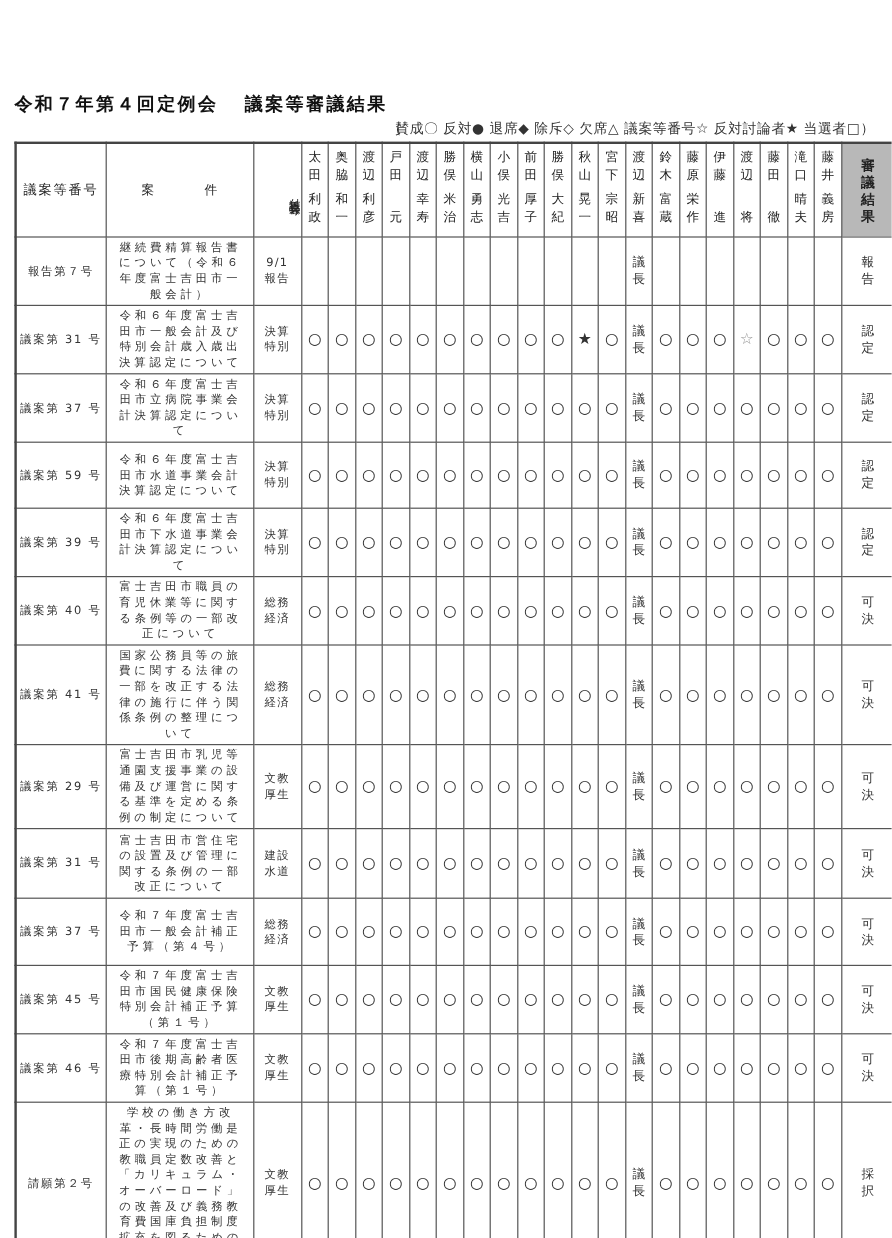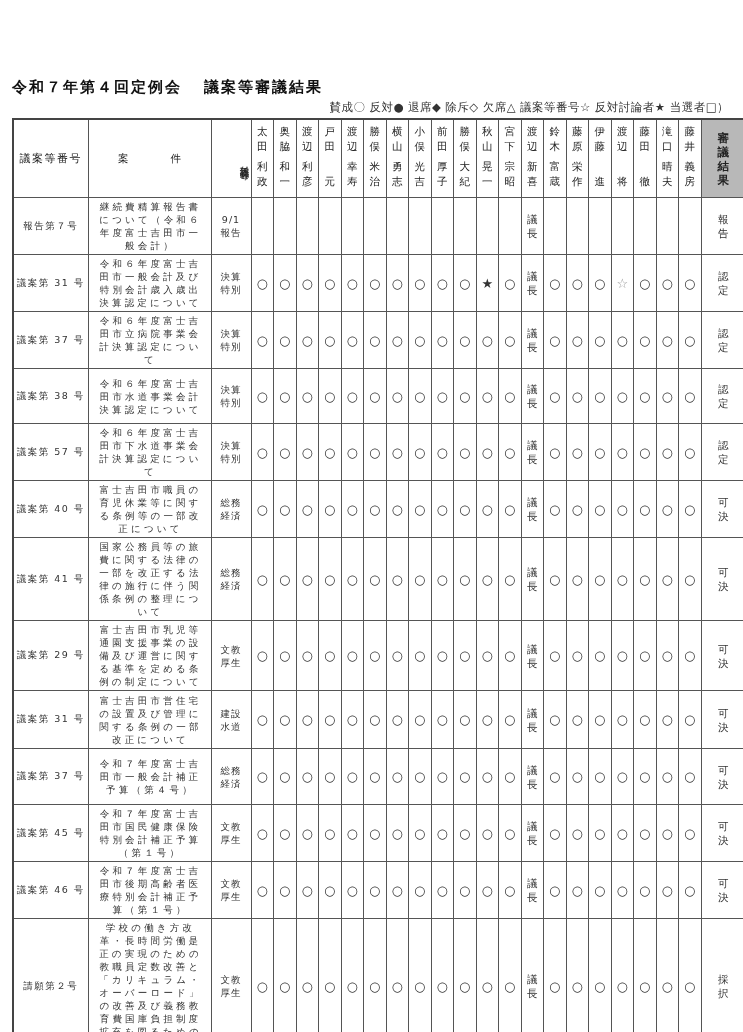--- a/index.html
+++ b/index.html
@@ -381,21 +381,21 @@
         <td class="vote">○</td>
         <td class="vote">○</td>
         <td class="res">
           <div class="stack2">
             <span>認</span>
             <span>定</span>
           </div>
         </td>
       </tr>
       <tr style="height: 55px;">
-        <td class="num">議案第 38 号</td>
+        <td class="num">議案第 59 号</td>
         <td class="item">令和６年度富士吉田市水道事業会計決算認定について</td>
         <td class="comm">
           <div class="stack2">
             <span>決算</span>
             <span>特別</span>
           </div>
         </td>
         <td class="vote">○</td>
         <td class="vote">○</td>
         <td class="vote">○</td>
@@ -422,21 +422,21 @@
         <td class="vote">○</td>
         <td class="vote">○</td>
         <td class="res">
           <div class="stack2">
             <span>認</span>
             <span>定</span>
           </div>
         </td>
       </tr>
       <tr style="height: 54px;">
-        <td class="num">議案第 57 号</td>
+        <td class="num">議案第 39 号</td>
         <td class="item">令和６年度富士吉田市下水道事業会計決算認定について</td>
         <td class="comm">
           <div class="stack2">
             <span>決算</span>
             <span>特別</span>
           </div>
         </td>
         <td class="vote">○</td>
         <td class="vote">○</td>
         <td class="vote">○</td>

